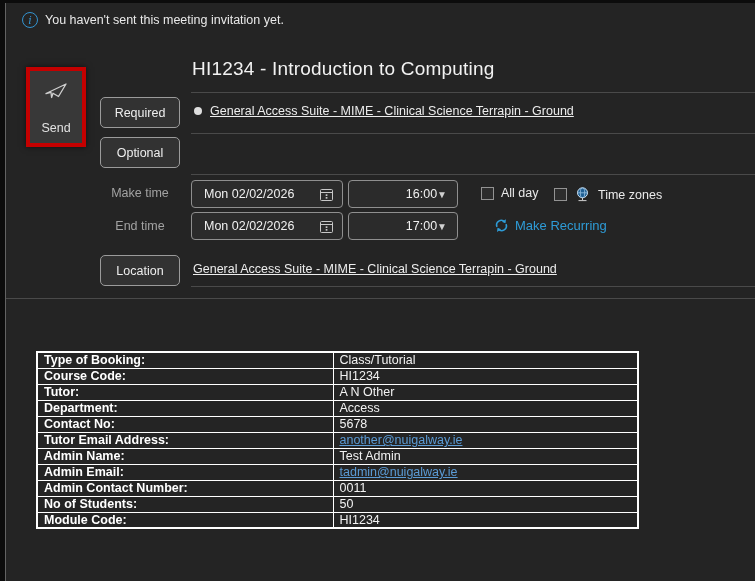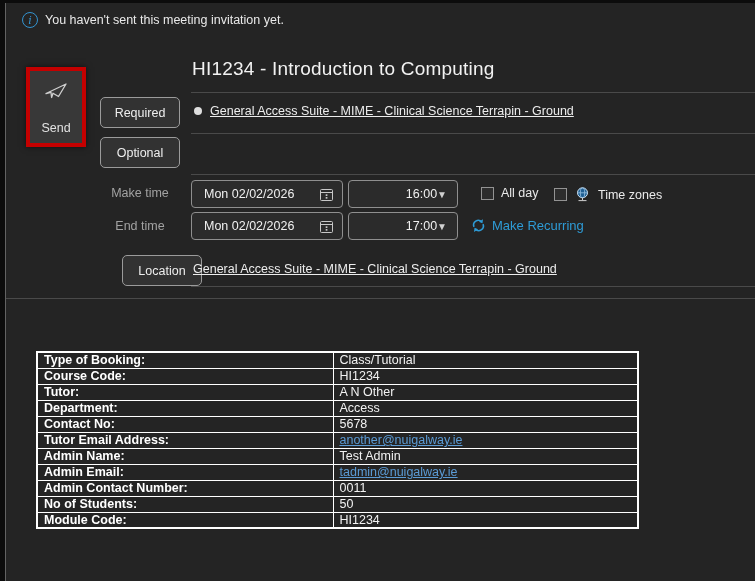--- a/index.html
+++ b/index.html
@@ -159,31 +159,31 @@
         <rect x="1.5" y="2.5" width="12" height="11" rx="1" fill="none" stroke="#c8c8c8"></rect>
         <line x1="1.5" y1="5.5" x2="13.5" y2="5.5" stroke="#c8c8c8"></line>
         <rect x="6.7" y="7.3" width="1.7" height="1.7" fill="#c8c8c8"></rect>
         <rect x="6.7" y="10" width="1.7" height="1.7" fill="#c8c8c8"></rect>
       </svg>
     </div>
     <div class="abs input-box time-box" style="left:342px; top:209px;">
       <span>17:00</span>
       <span class="chevron">▼</span>
     </div>
-    <div class="abs recurring" style="left:465px; top:215px;">
+    <div class="abs recurring" style="left:488px; top:215px;">
       <svg width="15" height="15" viewBox="0 0 16 16">
         <path d="M3.2 9.5 A5 5 0 0 1 11.5 4.2" fill="none" stroke="#2e9bd6" stroke-width="1.7"></path>
         <path d="M12.8 1.2 L12.2 5.6 L8.4 4.0 Z" fill="#2e9bd6"></path>
         <path d="M12.8 6.5 A5 5 0 0 1 4.5 11.8" fill="none" stroke="#2e9bd6" stroke-width="1.7"></path>
         <path d="M3.2 14.8 L3.8 10.4 L7.6 12.0 Z" fill="#2e9bd6"></path>
       </svg>
       <span>Make Recurring</span>
     </div>
 
-    <button class="abs pill-btn" style="top:252px;margin-left:22px;">Location</button>
+    <button class="abs pill-btn" style="top:252px;">Location</button>
     <a class="abs white-link" style="left:187px; top:259px;">General Access Suite - MIME - Clinical Science Terrapin - Ground</a>
     <div class="abs sep" style="top:283px;"></div>
     <div class="abs sep full" style="top:295px;"></div>
 
     <table class="abs booking-table">
       <tbody>
           <tr>
             <td class="lbl">Type of Booking:</td>
             <td>Class/Tutorial</td>
           </tr>

